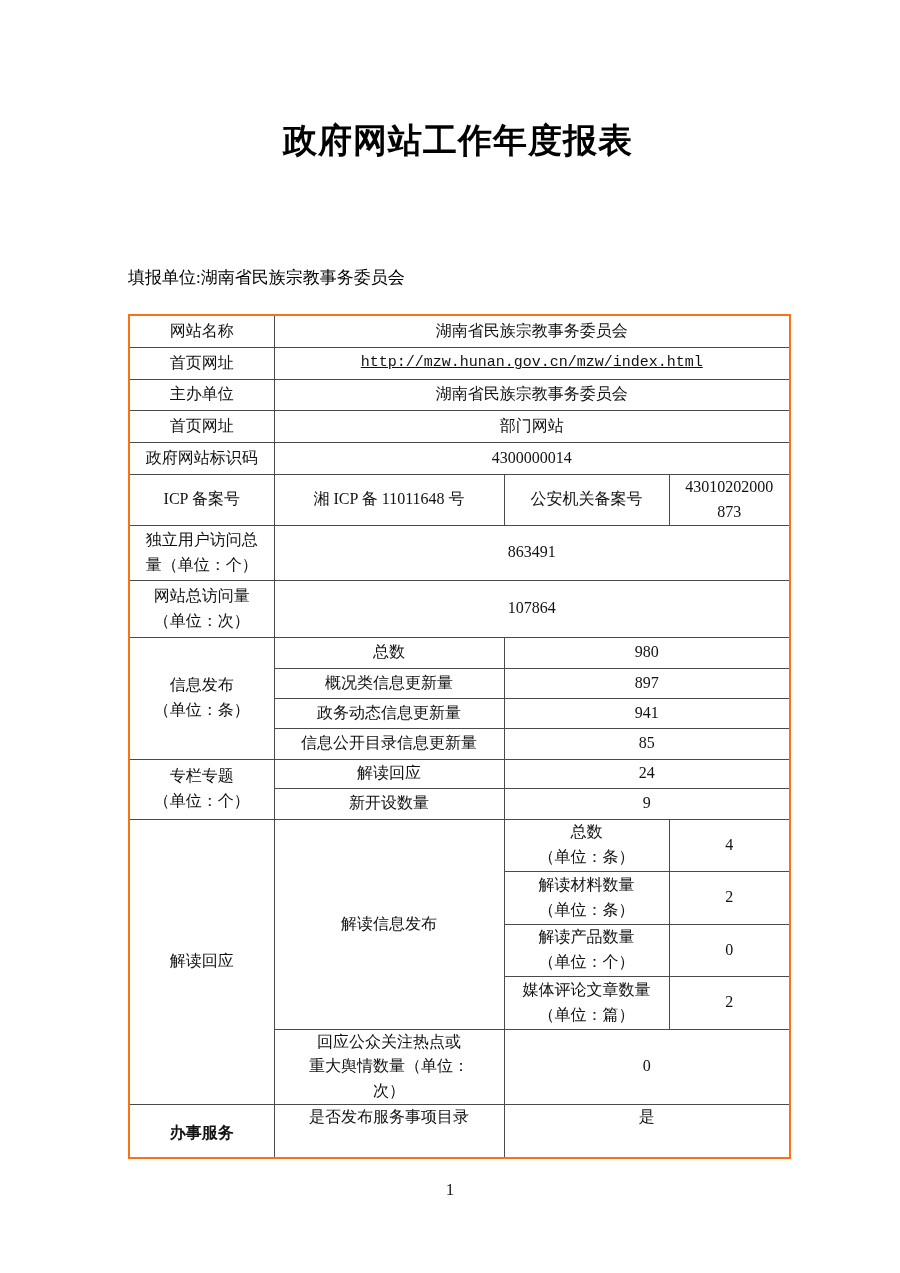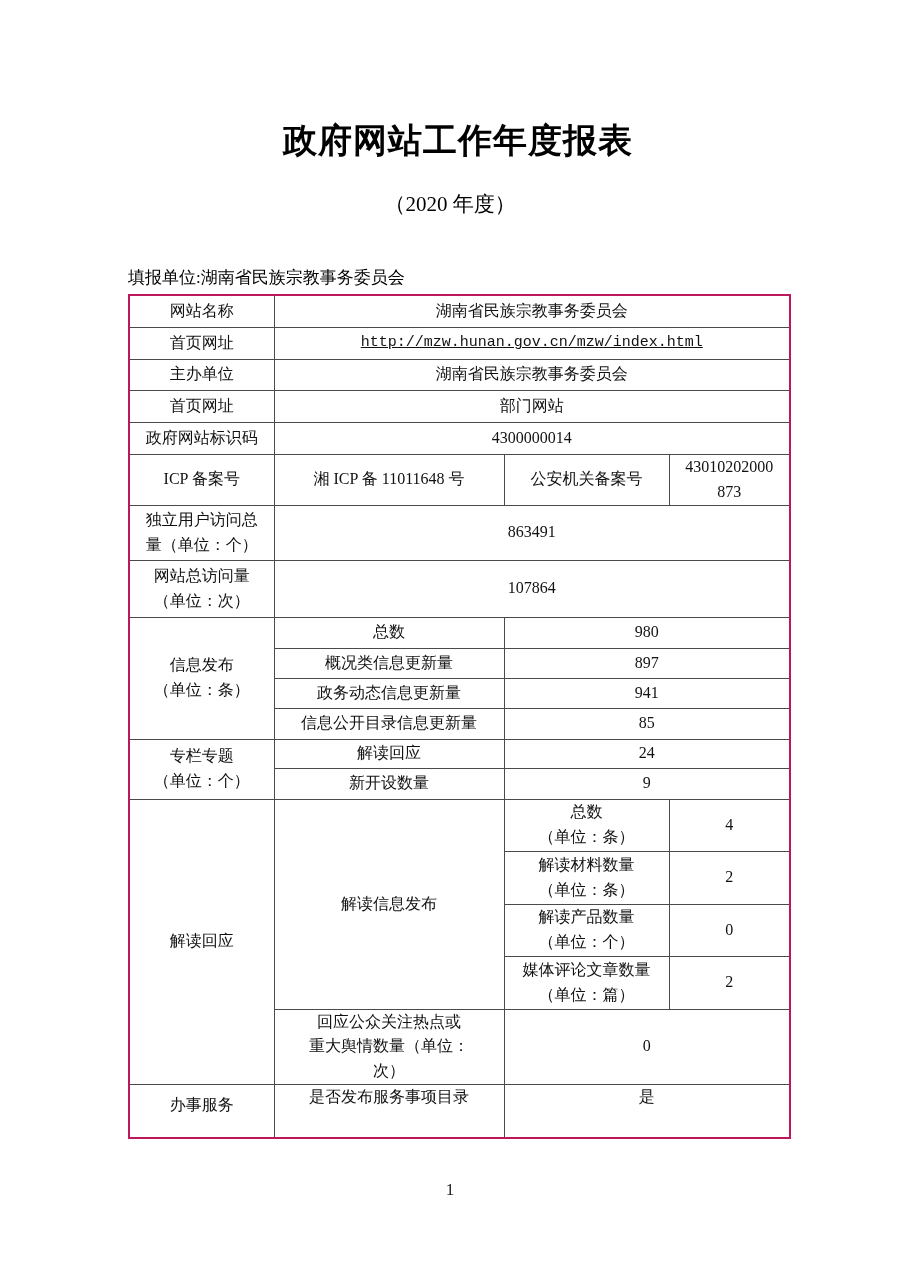--- a/index.html
+++ b/index.html
@@ -20,54 +20,53 @@
   }
   .doc-subtitle {
     position:absolute; top:190px; left:0; width:900px;
     text-align:center; font-size:21px; color:#000;
   }
   .reporting-unit {
     position:absolute; left:128px; top:266px;
     font-weight:400; font-size:17px; color:#000;
   }
   table.report-table {
-    position:absolute; left:128px; top:294px;
+    position:absolute; left:128px; top:314px;
     width:661px; table-layout:fixed;
     border-collapse:collapse;
-    border:2px solid #be185d;
+    border:2px solid #f97316;
     font-size:16px;
   }
   table.report-table td {
     border:1px solid #4a4a4a;
     text-align:center; vertical-align:middle;
     white-space:pre-line;
     line-height:1.55;
     padding:0 3px;
     overflow:hidden;
   }
   td.mono {
     font-family:"Liberation Mono","DejaVu Sans Mono",monospace;
     font-size:15px;
     white-space:nowrap;
     text-decoration:underline;
   }
   tr.cut-row td.cut-top { vertical-align:top; padding-top:0; }
-  tr.cut-row td.cut-bottom { vertical-align:bottom; padding-bottom:20px; }
+  tr.cut-row td.cut-bottom { vertical-align:bottom; padding-bottom:12px;font-weight:bold; }
   .page-number {
     position:absolute; top:1180px; left:0; width:900px;
     text-align:center; font-size:17px; color:#222;
   }
 </style>
 </head>
 <body>
 
 <div class="page">
 
   <div class="doc-title">政府网站工作年度报表</div>
-  <div class="doc-subtitle">（2020 年度）</div>
   <div class="reporting-unit">填报单位:湖南省民族宗教事务委员会</div>
 
   <table class="report-table">
     <colgroup>
       <col style="width:145px">
       <col style="width:230px">
       <col style="width:165px">
       <col style="width:121px">
     </colgroup>
     <tbody>

